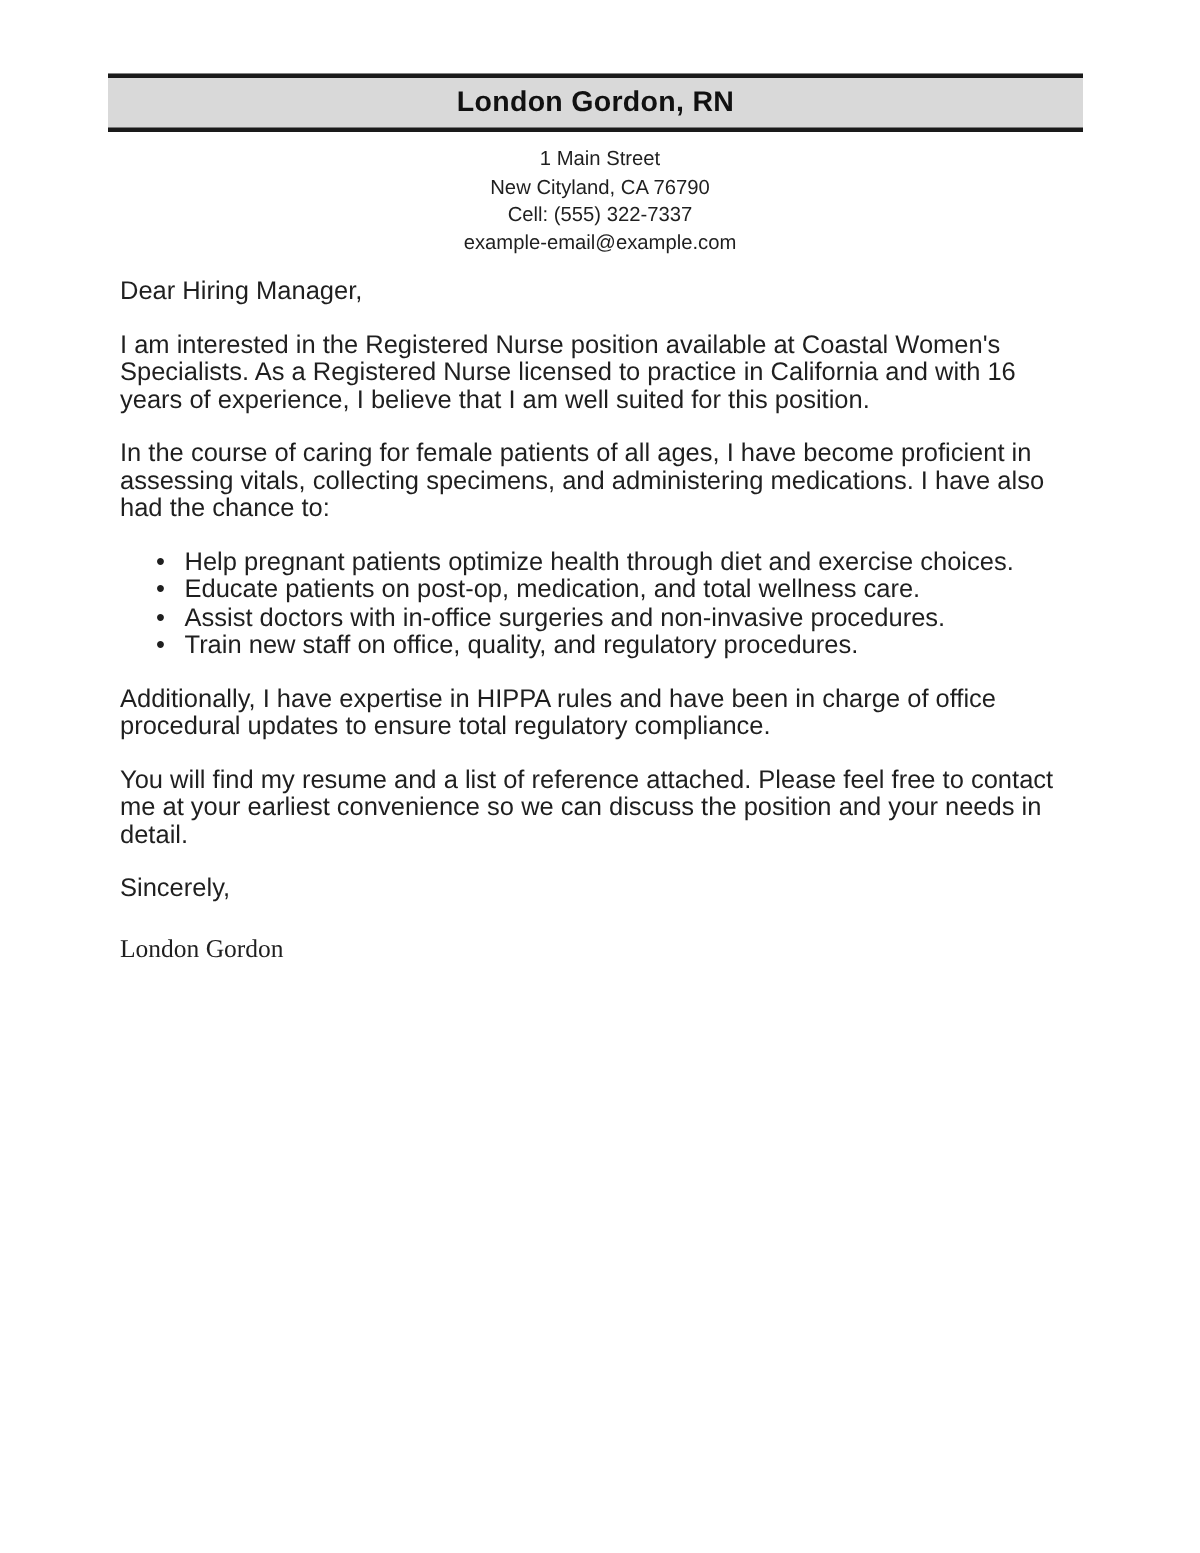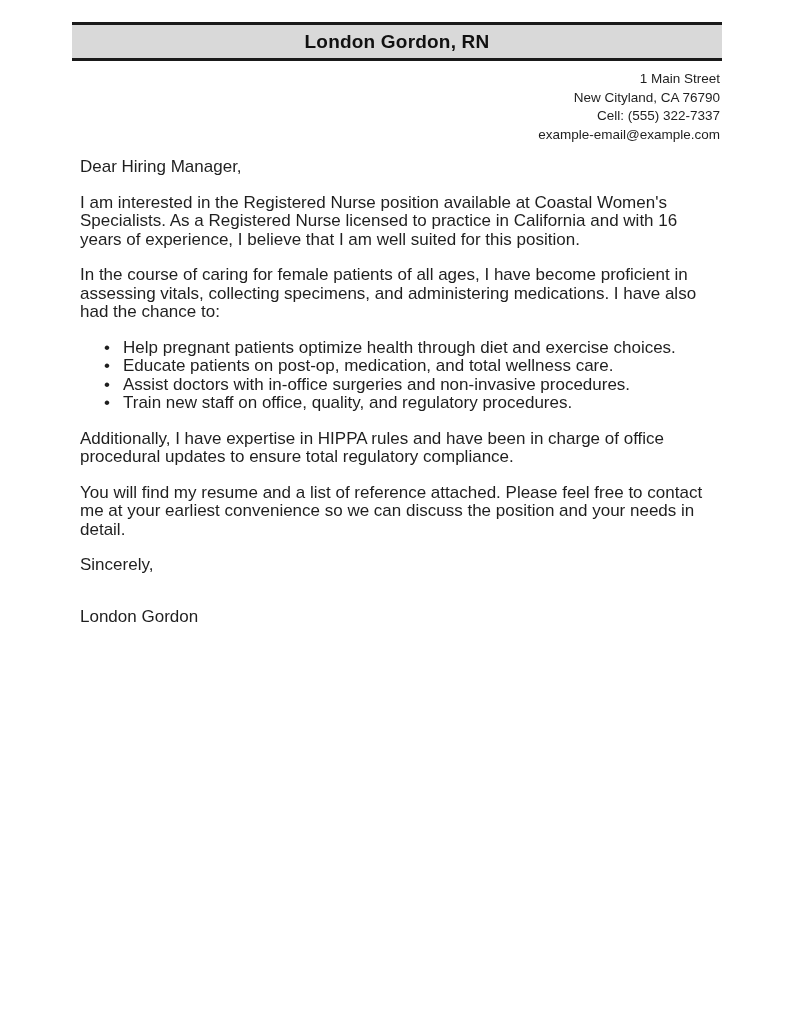--- a/index.html
+++ b/index.html
@@ -11,21 +11,21 @@
     width: 800px;
     height: 1035px;
     font-family: "Liberation Sans", "DejaVu Sans", sans-serif;
     color: #1f1f1f;
     -webkit-font-smoothing: antialiased;
   }
   .page {
     box-sizing: border-box;
     width: 800px;
     height: 1035px;
-    padding: 22px 80px 0 80px;
+    padding: 49px 80px 0 80px;
     overflow: hidden;
     background: #ffffff;
   }
   .banner {
     background: #d9d9d9;
     border-top: 3px solid #1a1a1a;
     border-bottom: 3px solid #1a1a1a;
     height: 33px;
     margin: 0 -2px 0 -8px;
     text-align: center;
@@ -33,21 +33,21 @@
   .banner h1 {
     margin: 0;
     font-size: 19px;
     font-weight: bold;
     line-height: 33px;
     color: #111111;
     letter-spacing: 0.2px;
   }
   .contact {
     margin-top: 9px;
-    text-align: right;
+    text-align: center;
     font-size: 13.5px;
     line-height: 18.5px;
   }
   .letter {
     font-size: 17px;
     line-height: 18.5px;
   }
   .letter p {
     margin: 17px 0 0 0;
   }
@@ -63,21 +63,22 @@
     position: relative;
     padding-left: 43px;
   }
   .letter li::before {
     content: "\2022";
     position: absolute;
     left: 24px;
     top: 0;
   }
   .letter p.signature {
-    margin-top: 33px;
+    margin-top: 22px;
+    font-family: Liberation Serif, serif;
   }
 </style>
 </head>
 <body>
 
 <div class="page">
 
   <header class="banner">
     <h1>London Gordon, RN</h1>
   </header>

